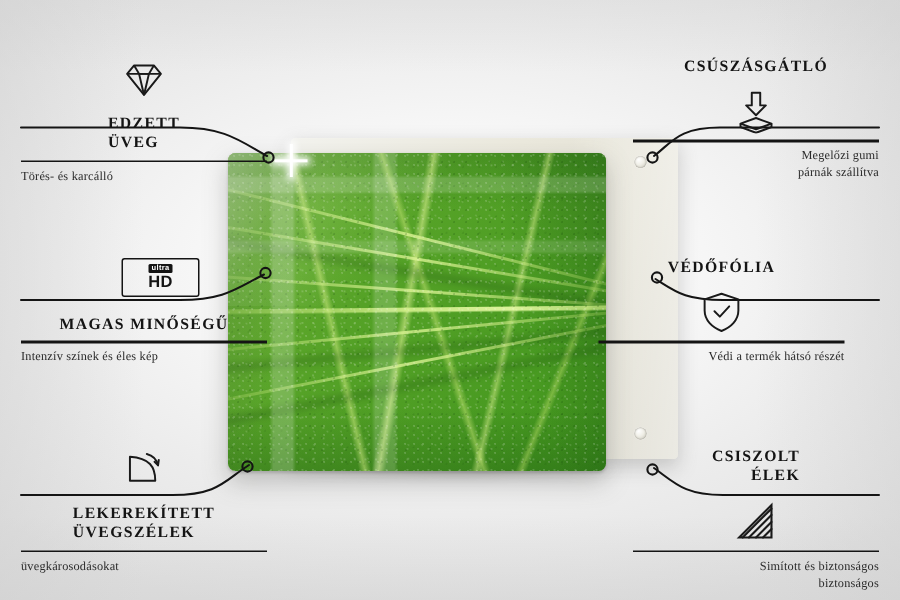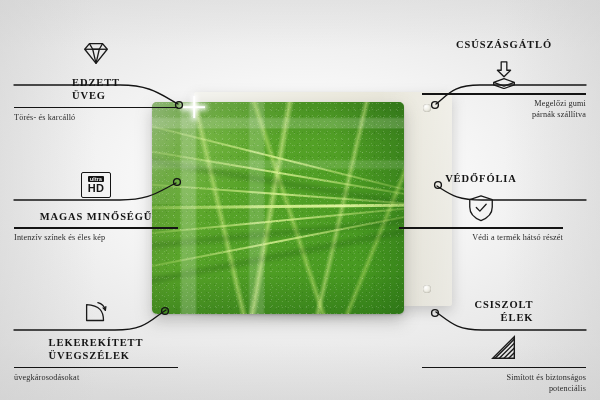--- a/index.html
+++ b/index.html
@@ -230,21 +230,21 @@
   
   #f-tempered   { left: 14px;  top: 38px;  }
   #f-print      { left: 14px;  top: 172px; }
   #f-edges      { left: 14px;  top: 298px; }
   #f-pads       { left: 422px; top: 38px;  }
   #f-foil       { left: 399px; top: 172px; }
   #f-polished   { left: 422px; top: 298px; }
 
   
   .hd-badge {
-    width: 30px; height: 26px;
+    width: 52px; height: 26px;
     border: 1.3px solid #141414;
     border-radius: 2px;
     display: flex; flex-direction: column;
     align-items: center; justify-content: center;
     line-height: 1;
   }
   .hd-badge .hd-ultra {
     font-family: "Liberation Sans", sans-serif;
     font-size: 5px; font-weight: bold;
     letter-spacing: .2px;
@@ -419,17 +419,17 @@
           <path d="M11 27 L27 11"></path>
           <path d="M16 27 L27 16"></path>
           <path d="M21 27 L27 21"></path>
           <path d="M6.5 27 L27 6.5"></path>
         </svg>
       </div>
     </div>
     <div class="frule"></div>
     <div class="fdesc">
       <div>Simított és biztonságos</div>
-      <div>potenciális</div>
+      <div>biztonságos</div>
     </div>
   </div>
 
 </div>
 
 </body></html>

